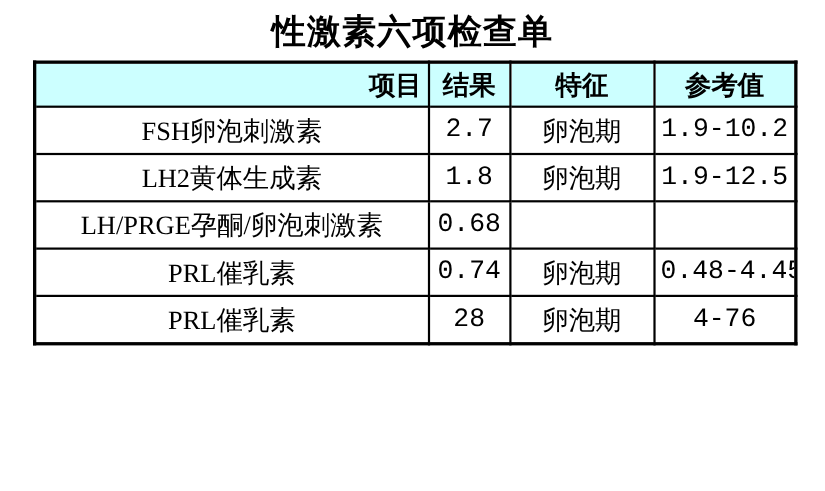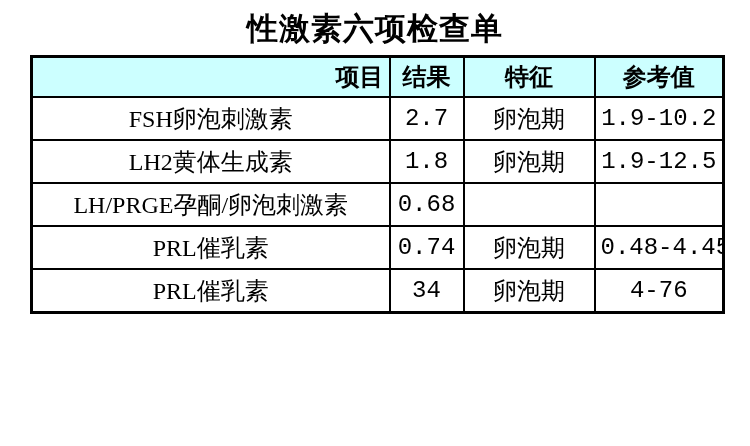--- a/index.html
+++ b/index.html
@@ -121,21 +121,21 @@
 
     <tr>
       <td class="cell-item">PRL催乳素</td>
       <td class="cell-result">0.74</td>
       <td class="cell-phase">卵泡期</td>
       <td class="cell-ref">0.48-4.45</td>
     </tr>
 
     <tr>
       <td class="cell-item">PRL催乳素</td>
-      <td class="cell-result">34</td>
+      <td class="cell-result">28</td>
       <td class="cell-phase">卵泡期</td>
       <td class="cell-ref">4-76</td>
     </tr>
 
   </tbody>
   </table>
 
 </div>
 
 </body></html>

